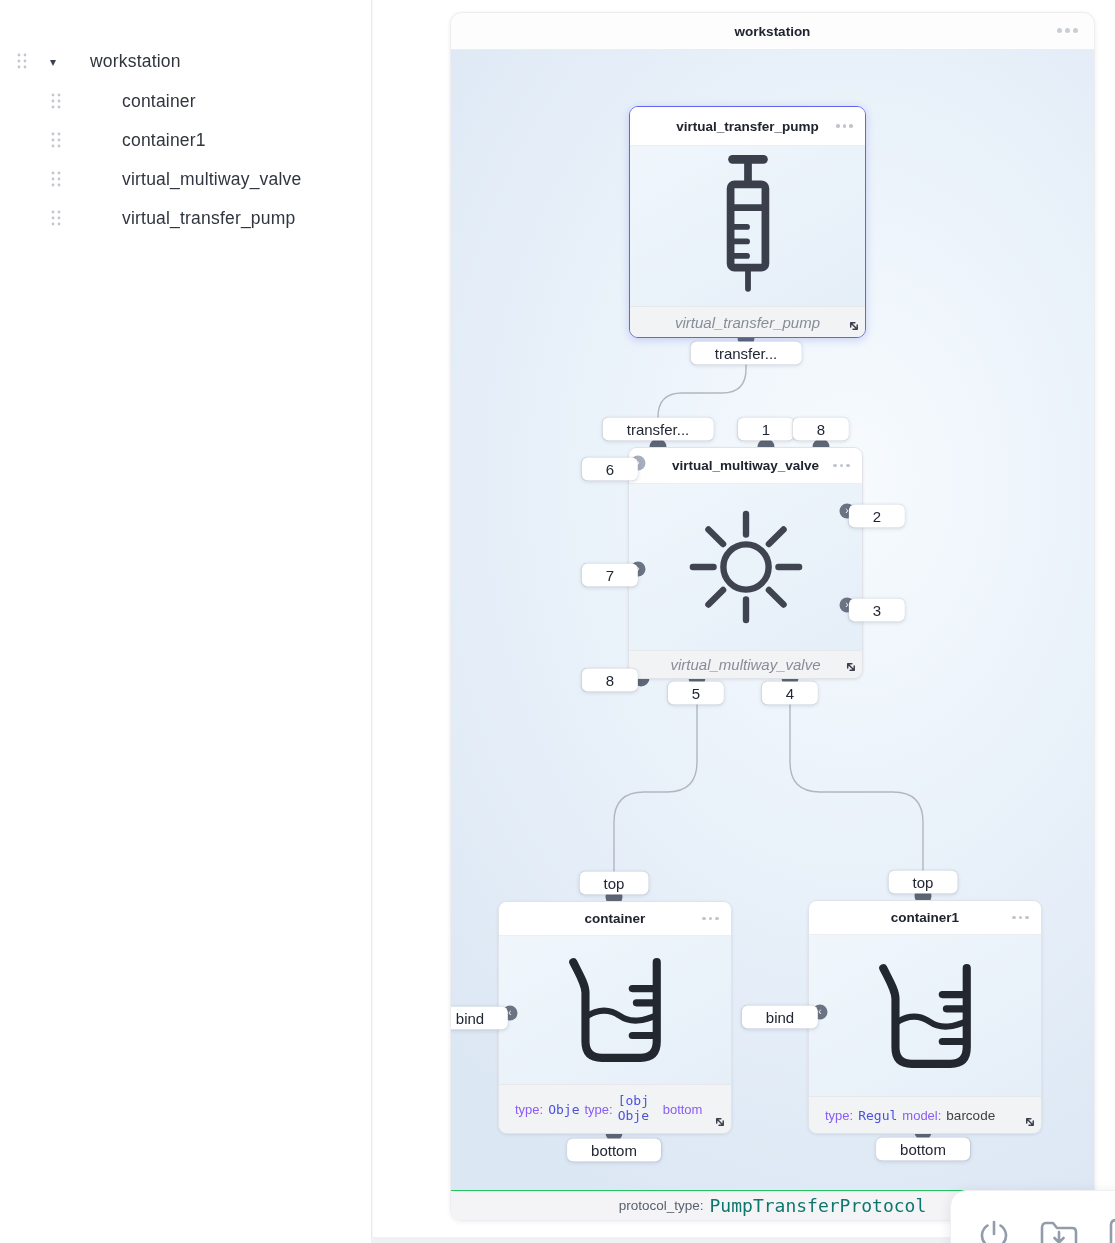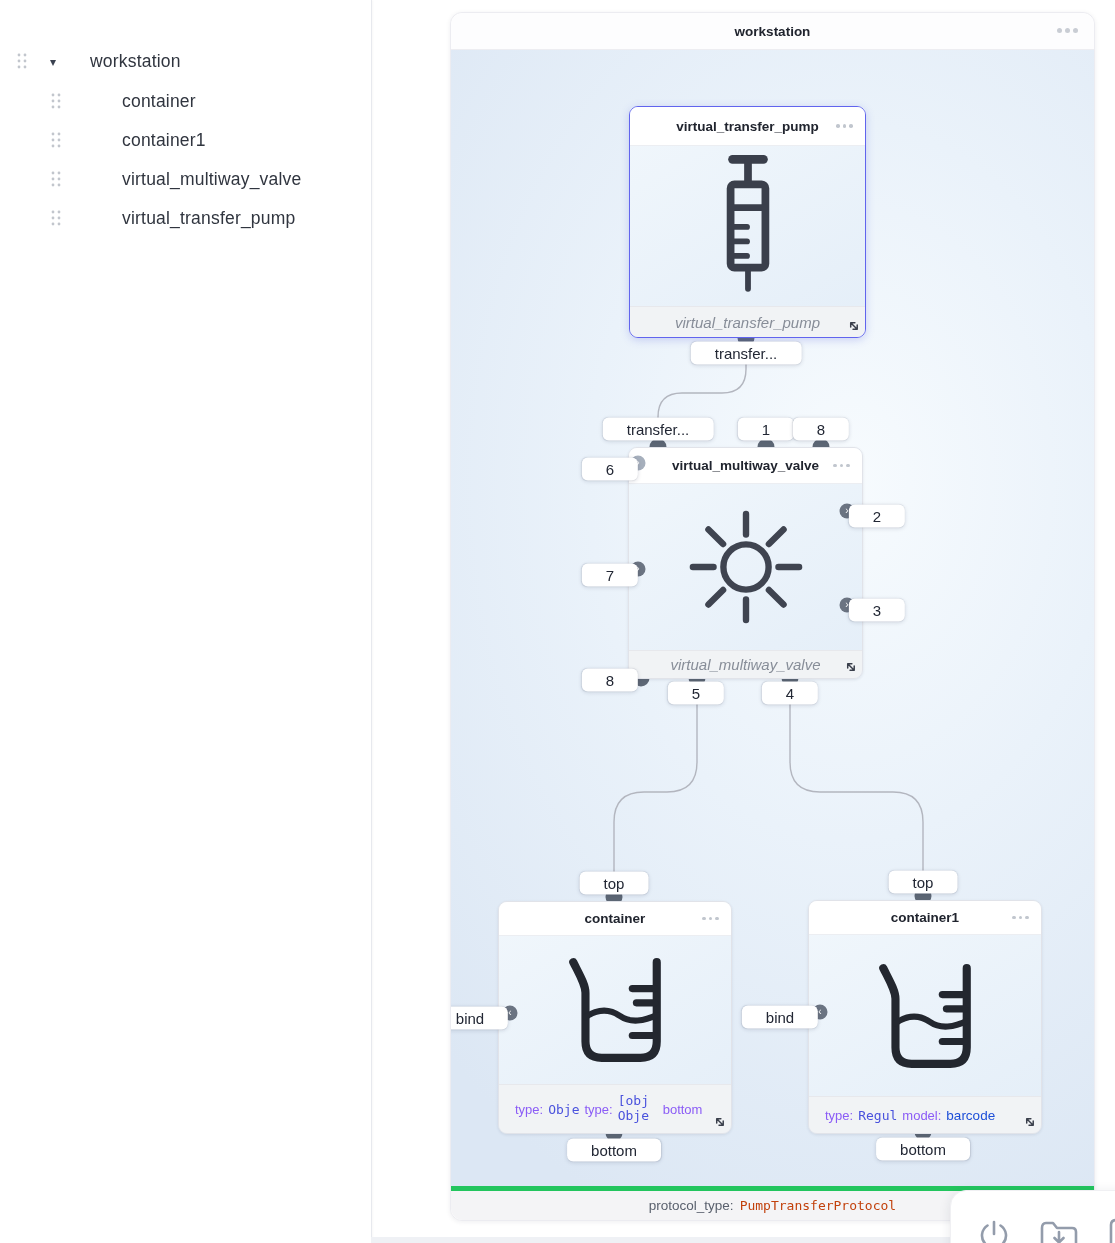--- a/index.html
+++ b/index.html
@@ -25,25 +25,25 @@
   .panel-header{
     height:36px;flex:0 0 36px;background:#fdfdfe;border-bottom:1px solid #ededf1;
     border-radius:12px 12px 0 0;position:relative;display:flex;align-items:center;justify-content:center;
   }
   .panel-title{font-size:13.5px;font-weight:700;color:#20242e;}
   .menu-dots{display:flex;gap:3px;align-items:center;cursor:pointer;}
   .panel-header .menu-dots{position:absolute;right:16px;top:15px;}
   .menu-dots i{width:5px;height:5px;border-radius:50%;background:#c9cdd4;display:block;}
   .menu-dots.small i{width:3.6px;height:3.6px;background:#c1c6ce;gap:2px;}
   .panel-footer{
-    height:29px;flex:0 0 29px;background:#f4f4f6;border-top:5px solid #22c55e;
+    height:29px;flex:0 0 29px;background:#f4f4f6;border-top:1px solid #22c55e;
     border-radius:0 0 12px 12px;display:flex;align-items:center;justify-content:center;gap:6px;
   }
   .pf-label{font-size:13.5px;color:#5a616e;}
-  .pf-value{font-size:13px;font-family:"DejaVu Sans Mono",monospace;color:#c2410c;}
+  .pf-value{font-size:18px;font-family:"DejaVu Sans Mono",monospace;color:#0f766e;}
   
   .canvas{
     position:relative;flex:1;overflow:hidden;
     background:radial-gradient(90% 70% at 62% 38%, #f7fbfe 0%, #eaf2fa 45%, #dce7f4 100%);
   }
   .edges{position:absolute;left:0;top:0;z-index:1;}
   
   .node{
     position:absolute;display:flex;flex-direction:column;border-radius:9px;
     border:1px solid #e1e3e9;background:linear-gradient(150deg,#f1f7fc 0%,#e4eef8 100%);
@@ -60,21 +60,21 @@
   .node-footer{
     position:relative;background:rgba(241,242,244,.95);border-top:1px solid #e7e8ec;
     border-radius:0 0 8px 8px;display:flex;align-items:center;justify-content:center;
   }
   .instance{font-style:italic;font-size:15px;color:#878d98;}
   .resize{position:absolute;right:5px;bottom:5px;cursor:nwse-resize;}
   .fields{justify-content:flex-start;padding:0 8px 0 16px;gap:5px;overflow:hidden;white-space:nowrap;}
   .f-label{font-size:13px;color:#8b5cf6;}
   .f-code{font-size:13px;font-family:"DejaVu Sans Mono",monospace;color:#4a52dd;}
   .f-code.wrap{display:inline-block;width:40px;white-space:normal;line-height:1.15;text-align:left;}
-  .f-plain{font-size:13.5px;color:#1d4ed8;}
+  .f-plain{font-size:13.5px;color:#404040;}
   
   .dome{position:absolute;width:17px;height:17px;border-radius:50%;background:#5e6876;
         transform:translate(-50%,-50%);z-index:4;}
   .side-port{position:absolute;width:15px;height:15px;border-radius:50%;background:#6b7482;
         transform:translate(-50%,-50%);z-index:18;display:flex;align-items:center;justify-content:center;
         color:#fff;font-size:10px;line-height:1;padding-bottom:1px;box-sizing:border-box;cursor:crosshair;}
   .side-port.light{background:#a6afbc;}
   .plabel{
     position:absolute;transform:translate(-50%,-50%);background:#fff;border-radius:6px;
     padding:3px 24px;font-size:15px;color:#222734;white-space:nowrap;z-index:22;

